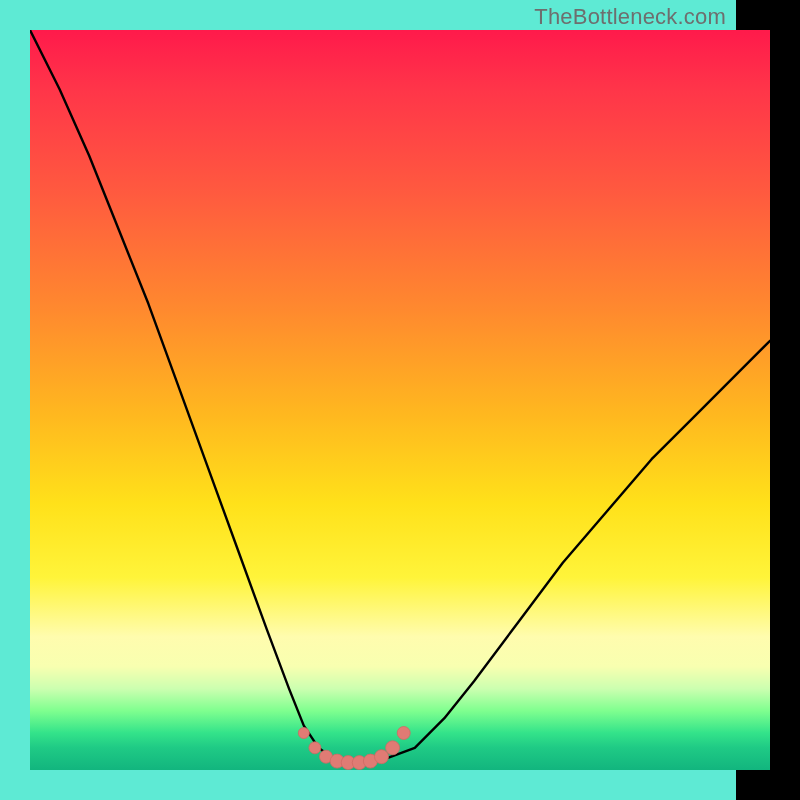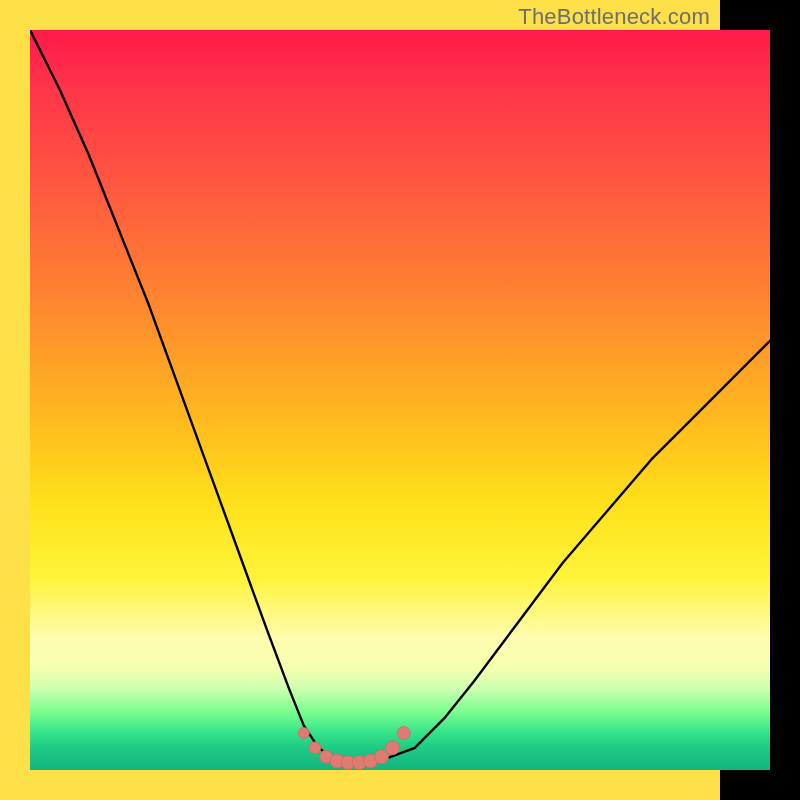--- a/index.html
+++ b/index.html
@@ -8,21 +8,22 @@
     width: 800px;
     height: 800px;
     background: #000;
     overflow: hidden;
     font-family: Arial, Helvetica, sans-serif;
   }
   .stage {
     position: relative;
     width: 720px;
     height: 800px;
-    background: #fde047;
+    background: #5eead4;
+    padding-left: 16px;
   }
   .plot {
     position: absolute;
     left: 30px;
     top: 30px;
     width: 740px;
     height: 740px;
     
     background: linear-gradient(
       to bottom,

